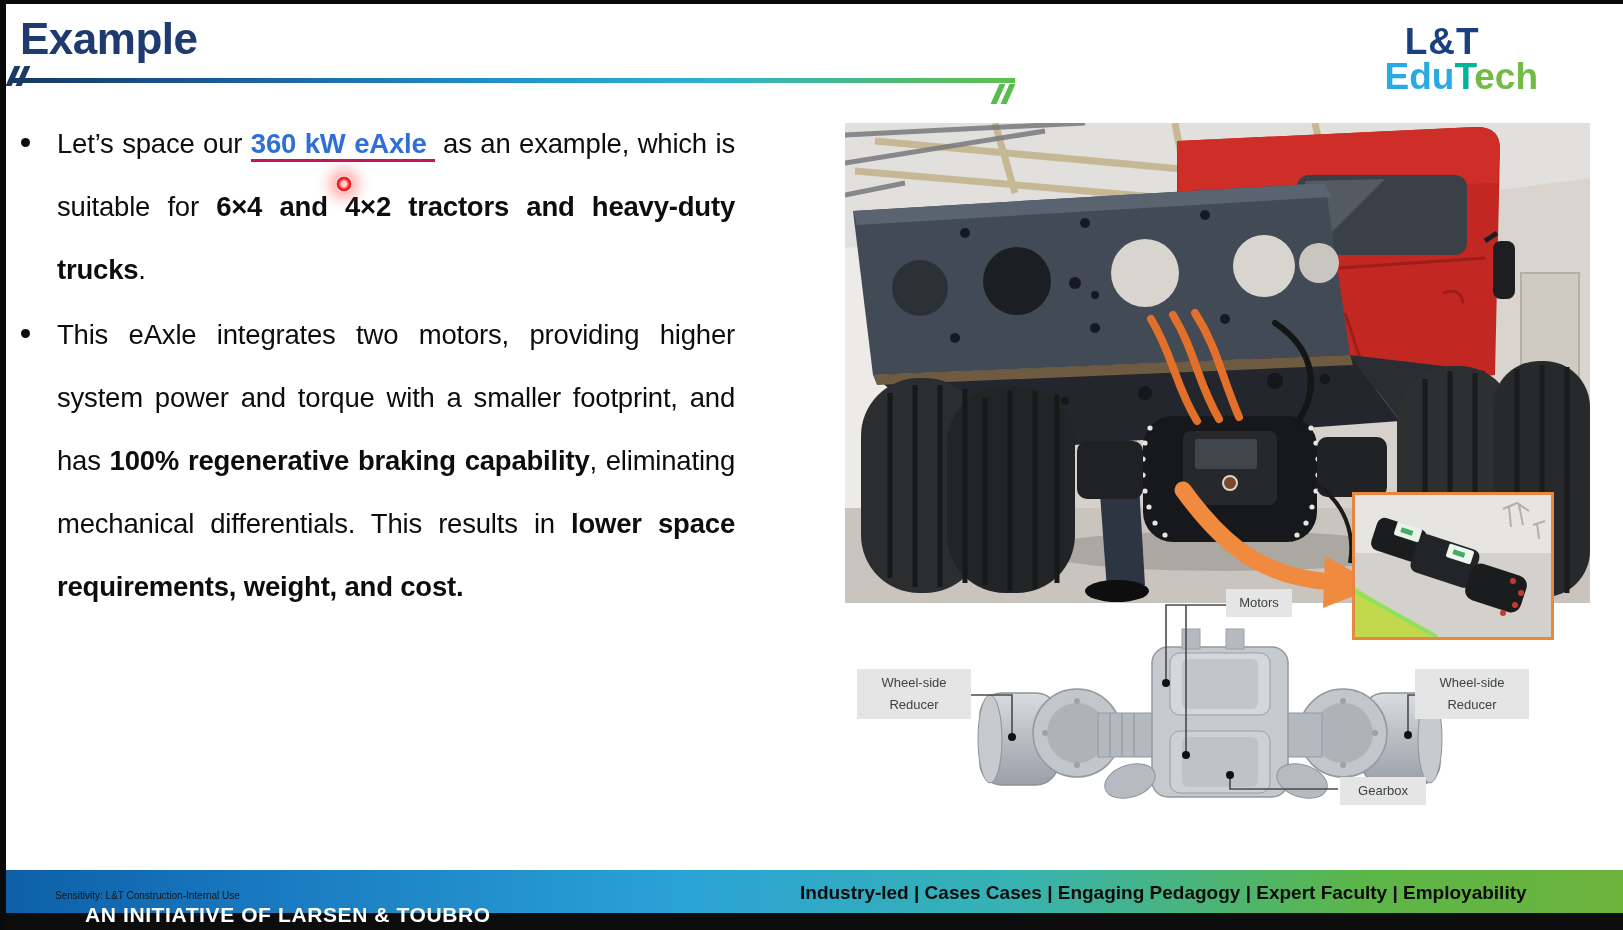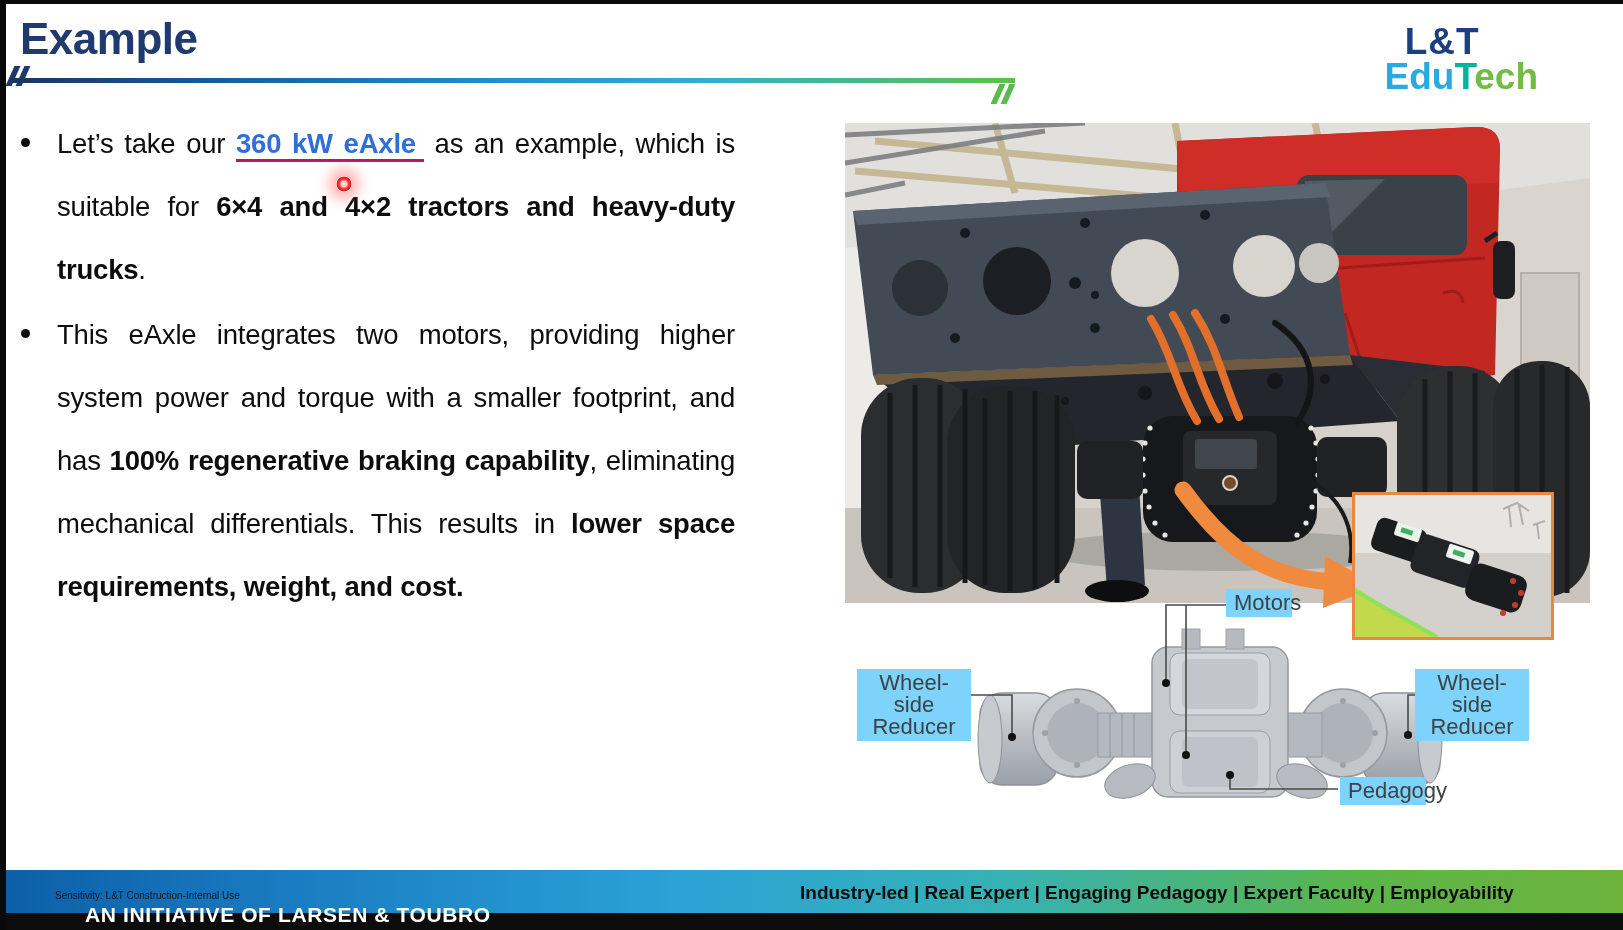--- a/index.html
+++ b/index.html
@@ -38,22 +38,22 @@
          background:radial-gradient(circle,#ffd3d3 0 22%,#ee2527 45%,#ee2527 62%,rgba(238,37,39,0) 70%);
          box-shadow:0 0 14px 7px rgba(255,70,70,0.45);z-index:30;}
 
   
   .photo{position:absolute;left:845px;top:123px;width:745px;height:480px;z-index:1;}
   .inset{position:absolute;left:1352px;top:492px;width:202px;height:148px;border:3px solid #e8873f;
          box-sizing:border-box;background:#dddbd6;z-index:6;}
   .arrow-icon{position:absolute;left:1165px;top:478px;width:220px;height:130px;z-index:5;}
   .diagram{position:absolute;left:830px;top:585px;width:760px;height:235px;z-index:2;}
 
-  .callout{position:absolute;background:#7dd3fc;color:#3c4246;text-align:center;z-index:7;
-           font-size:22px;line-height:22px;padding:3px 8px;box-sizing:border-box;}
+  .callout{position:absolute;background:#e5e5e5;color:#3c4246;text-align:center;z-index:7;
+           font-size:13px;line-height:22px;padding:3px 8px;box-sizing:border-box;}
   .lbl-motors{left:1226px;top:589px;width:66px;}
   .lbl-wheel-left{left:857px;top:669px;width:114px;}
   .lbl-wheel-right{left:1415px;top:669px;width:114px;}
   .lbl-gearbox{left:1340px;top:777px;width:86px;}
 
   
   .footbar{position:absolute;left:0;top:870px;width:1623px;height:45px;z-index:10;
            background:linear-gradient(90deg,#0d5fa7 0%,#1a7cc2 18%,#2aa3d6 42%,#36b2b4 62%,#5bb648 84%,#6db33c 100%);}
   .foot-strip{position:absolute;left:0;top:913px;width:1623px;height:17px;background:#0c0c0c;z-index:11;}
   .initiative{position:absolute;left:85px;top:879px;z-index:12;color:#fff;font-weight:700;font-size:21px;letter-spacing:0.6px;margin-top:24px;}
@@ -83,21 +83,21 @@
       <i></i>
       <i></i>
     </div>
 
   <div class="logo">
     <div class="lt">L&amp;T</div>
     <div class="row2"><span class="edu">Edu</span><span class="tt">T</span><span class="ech">ech</span></div>
   </div>
 
   <div class="bullets">
-    <p class="bullet"><span>Let’s take our </span><span class="b inline-link">360 kW eAxle</span><span> as an example, which is suitable for </span><span class="b">6×4 and 4×2 tractors and heavy-duty trucks</span><span>.</span></p>
+    <p class="bullet"><span>Let’s space our </span><span class="b inline-link">360 kW eAxle</span><span> as an example, which is suitable for </span><span class="b">6×4 and 4×2 tractors and heavy-duty trucks</span><span>.</span></p>
     <p class="bullet"><span>This eAxle integrates two motors, providing higher system power and torque with a smaller footprint, and has </span><span class="b">100% regenerative braking capability</span><span>, eliminating mechanical differentials. This results in </span><span class="b">lower space requirements, weight, and cost.</span></p>
   </div>
   <div class="laser"></div>
 
   <svg class="photo" viewBox="0 0 745 480" preserveAspectRatio="none">
     <rect x="0" y="0" width="745" height="480" fill="#d6d2cb"></rect>
     <rect x="0" y="0" width="130" height="480" fill="#edebe7"></rect>
     <rect x="650" y="55" width="95" height="340" fill="#d9d5ce"></rect>
     <rect x="676" y="150" width="58" height="235" fill="#cfcac2" stroke="#b5b0a7" stroke-width="2"></rect>
 
@@ -317,26 +317,26 @@
         <circle cx="356" cy="170" r="4"></circle>
       <circle cx="182" cy="152" r="4"></circle>
         <circle cx="578" cy="150" r="4"></circle>
         <circle cx="400" cy="190" r="4"></circle>
     </g>
   </svg>
 
   <div class="callout lbl-motors">Motors</div>
   <div class="callout lbl-wheel-left">Wheel-side Reducer</div>
   <div class="callout lbl-wheel-right">Wheel-side Reducer</div>
-  <div class="callout lbl-gearbox">Pedagogy</div>
+  <div class="callout lbl-gearbox">Gearbox</div>
 
   <div class="footbar"></div>
   <div class="foot-strip"></div>
   <div class="initiative">AN INITIATIVE OF LARSEN &amp; TOUBRO</div>
-  <div class="tagline">Industry-led | Real Expert | Engaging Pedagogy | Expert Faculty | Employability</div>
+  <div class="tagline">Industry-led | Cases Cases | Engaging Pedagogy | Expert Faculty | Employability</div>
   <div class="sensitivity">Sensitivity: L&amp;T Construction-Internal Use</div>
 
   <div class="presenter">
     <span class="pname">S KALYANI</span>
     <span class="person-help-icon">
       <svg viewBox="0 0 20 20" width="20" height="20">
         <circle cx="8" cy="5" r="3.2" fill="#fff"></circle>
         <path d="M 2,15 Q 8,8.5 14,15 L 14,17 L 2,17 Z" fill="#fff"></path>
         <circle cx="14.5" cy="13.5" r="4.6" fill="#2a2a2a" stroke="#fff" stroke-width="1.4"></circle>
         <text x="14.5" y="16.3" font-size="7.5" fill="#fff" text-anchor="middle" font-family="Liberation Sans, sans-serif">?</text>

